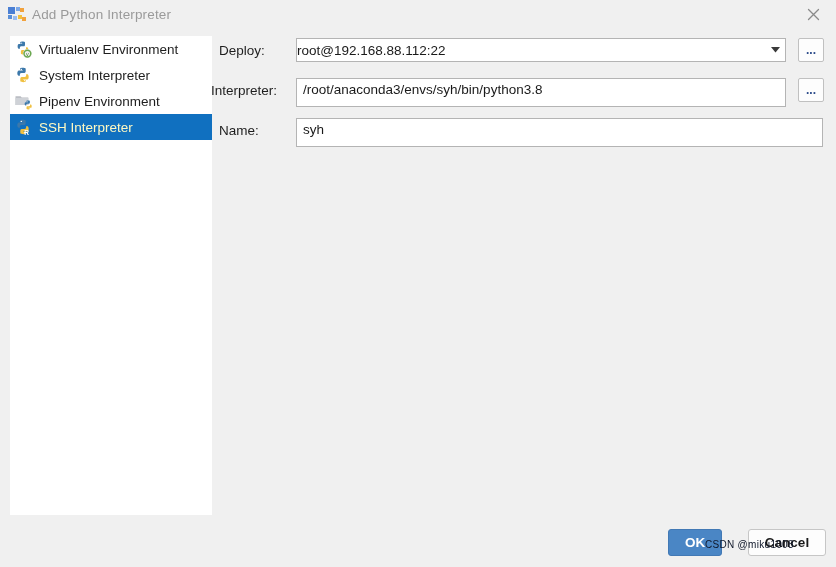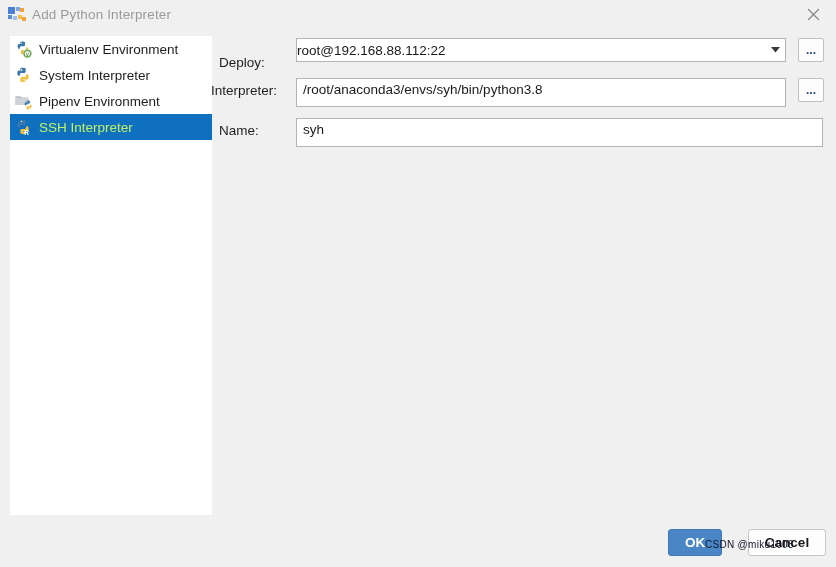--- a/index.html
+++ b/index.html
@@ -66,21 +66,21 @@
   .side-item {
     height: 26px;
     display: flex;
     align-items: center;
     padding-left: 4px;
     cursor: default;
   }
   .side-item.selected {
     background: #1070c0;
   }
-  .side-item.selected .side-label { color: #bef264; }
+  .side-item.selected .side-label { color: #fef9c3; }
   .side-icon {
     width: 18px; height: 18px;
     margin-right: 7px;
     flex: none;
     position: relative;
   }
   .side-label {
     font-size: 13.5px;
     color: #1e1e1e;
     white-space: nowrap;
@@ -272,21 +272,21 @@
         <path d="M9.4 16.2c2.6 0 2.5-1.1 2.5-1.1l0-1.2-2.6 0 0-.4 3.6 0s1.8.2 1.8-2.6c0-2.8-1.6-2.7-1.6-2.7l-1 0 0 1.3s.1 1.6-1.6 1.6l-2.7 0s-1.5 0-1.5 1.5l0 2.5s-.2 1.1 3.1 1.1z" fill="#f0c040"></path>
         <circle cx="10.7" cy="14.6" r=".7" fill="#ffffff"></circle>
         <text x="12.6" y="16.6" font-size="6.5" fill="#ffffff" text-anchor="middle" font-family="Liberation Sans, sans-serif" font-weight="bold">R</text>
       </svg>
     </span>
     <span class="side-label">SSH Interpreter</span>
   </div>
 
 </div>
 
-<div class="form-row" style="left:219px; top:50px;">
+<div class="form-row" style="left:219px; top:38px;">
   <span class="form-label">Deploy:</span>
 </div>
 <div class="combo" style="left:296px; top:38px; width:490px;">
   <span class="combo-value">root@192.168.88.112:22</span>
   <span class="combo-arrow">
     <svg width="9" height="6" viewBox="0 0 9 6">
         <path d="M0 0 L9 0 L4.5 5.4 Z" fill="#3a3a3a"></path>
       </svg>
   </span>
 </div>

